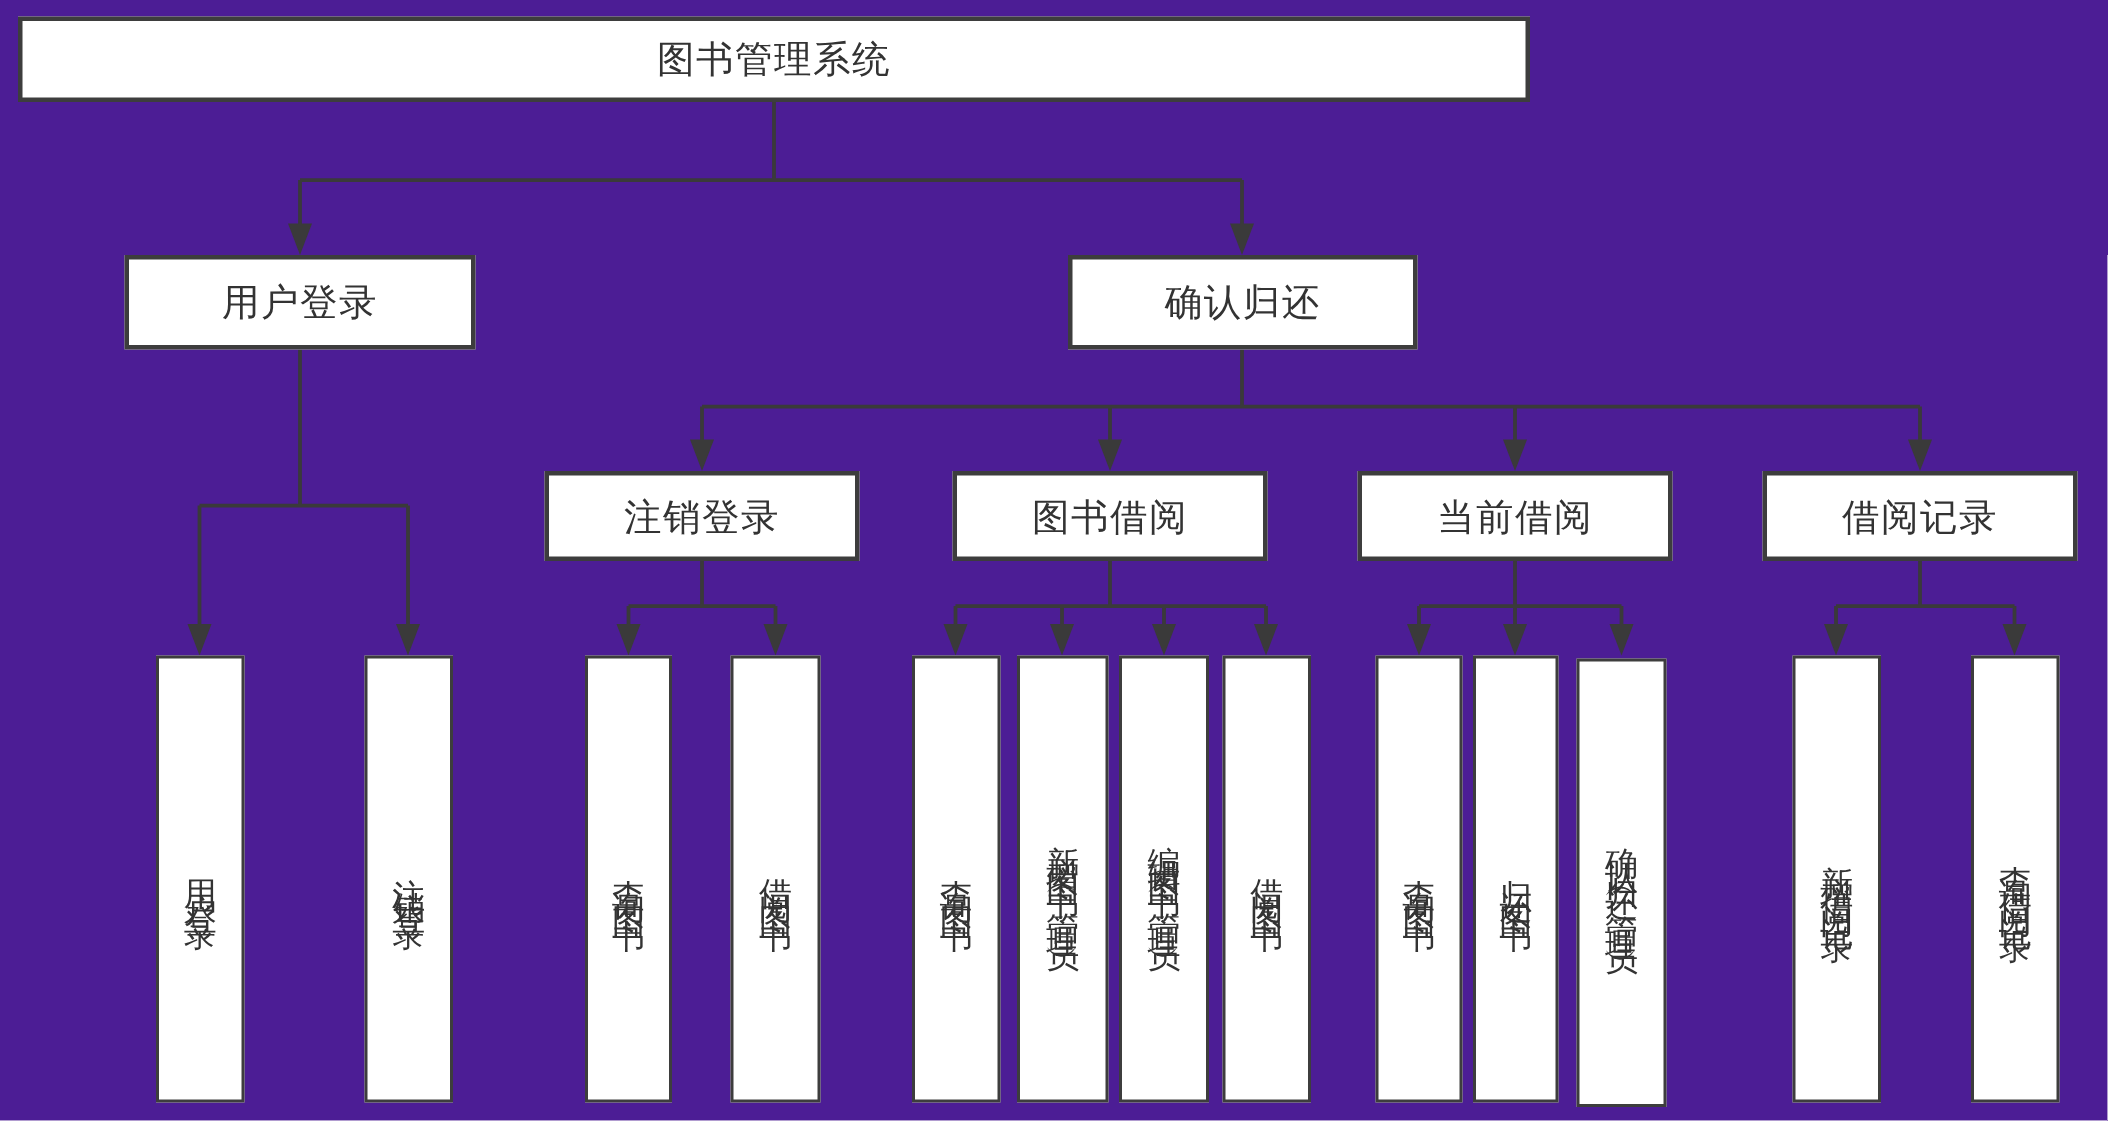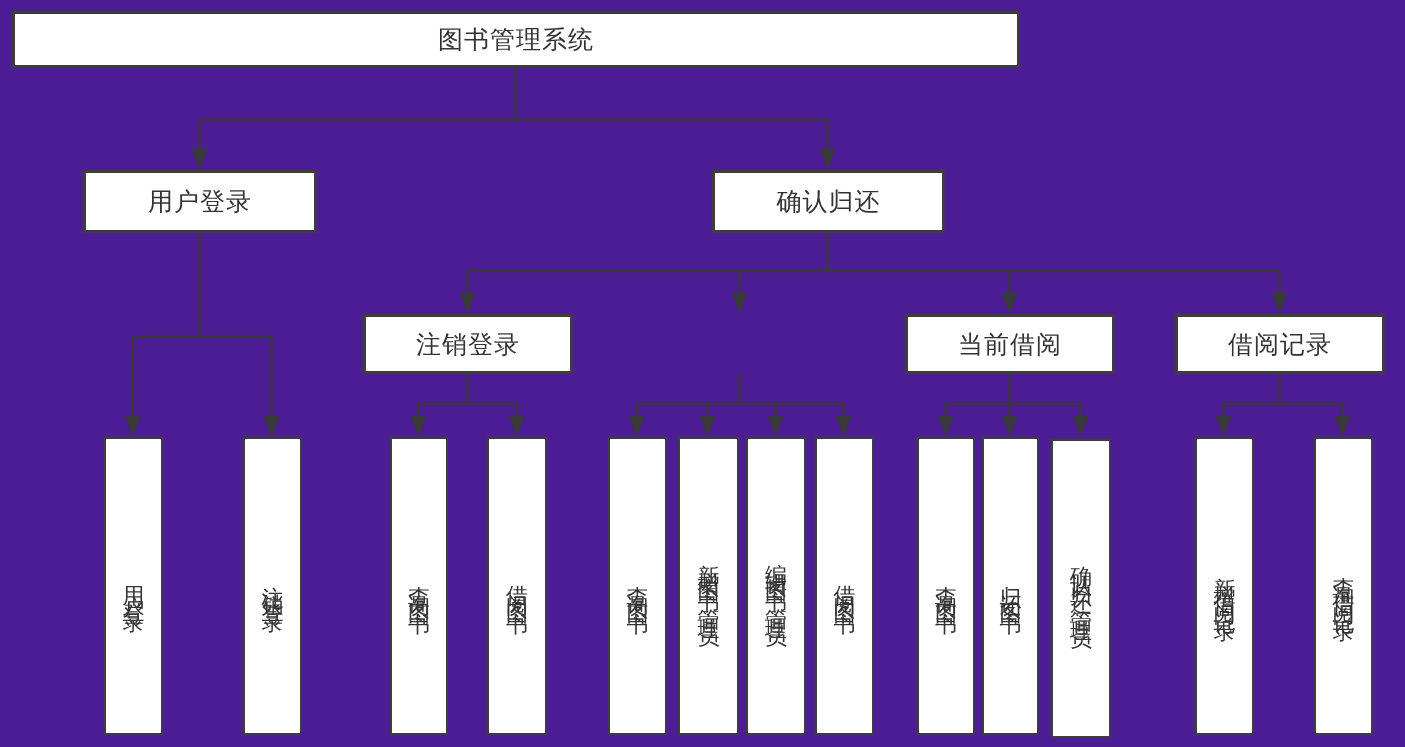--- a/index.html
+++ b/index.html
@@ -111,20 +111,23 @@
   <div class="hbox" style="left:83px;top:170px;width:234px;height:63px;">
     <span>用户登录</span>
   </div>
   <div class="hbox" style="left:712px;top:170px;width:233px;height:63px;">
     <span>确认归还</span>
   </div>
 
   <div class="hbox" style="left:363px;top:314px;width:210px;height:60px;">
     <span>注销登录</span>
   </div>
+  <div class="hbox" style="left:635px;top:314px;width:210px;height:60px;">
+    <span>图书借阅</span>
+  </div>
   <div class="hbox" style="left:905px;top:314px;width:210px;height:60px;">
     <span>当前借阅</span>
   </div>
   <div class="hbox" style="left:1175px;top:314px;width:210px;height:60px;">
     <span>借阅记录</span>
   </div>
 
   <div class="vbox" style="left:104px;top:437px;width:59px;height:298px;">
     <span class="vtext">用户登录</span>
   </div>

